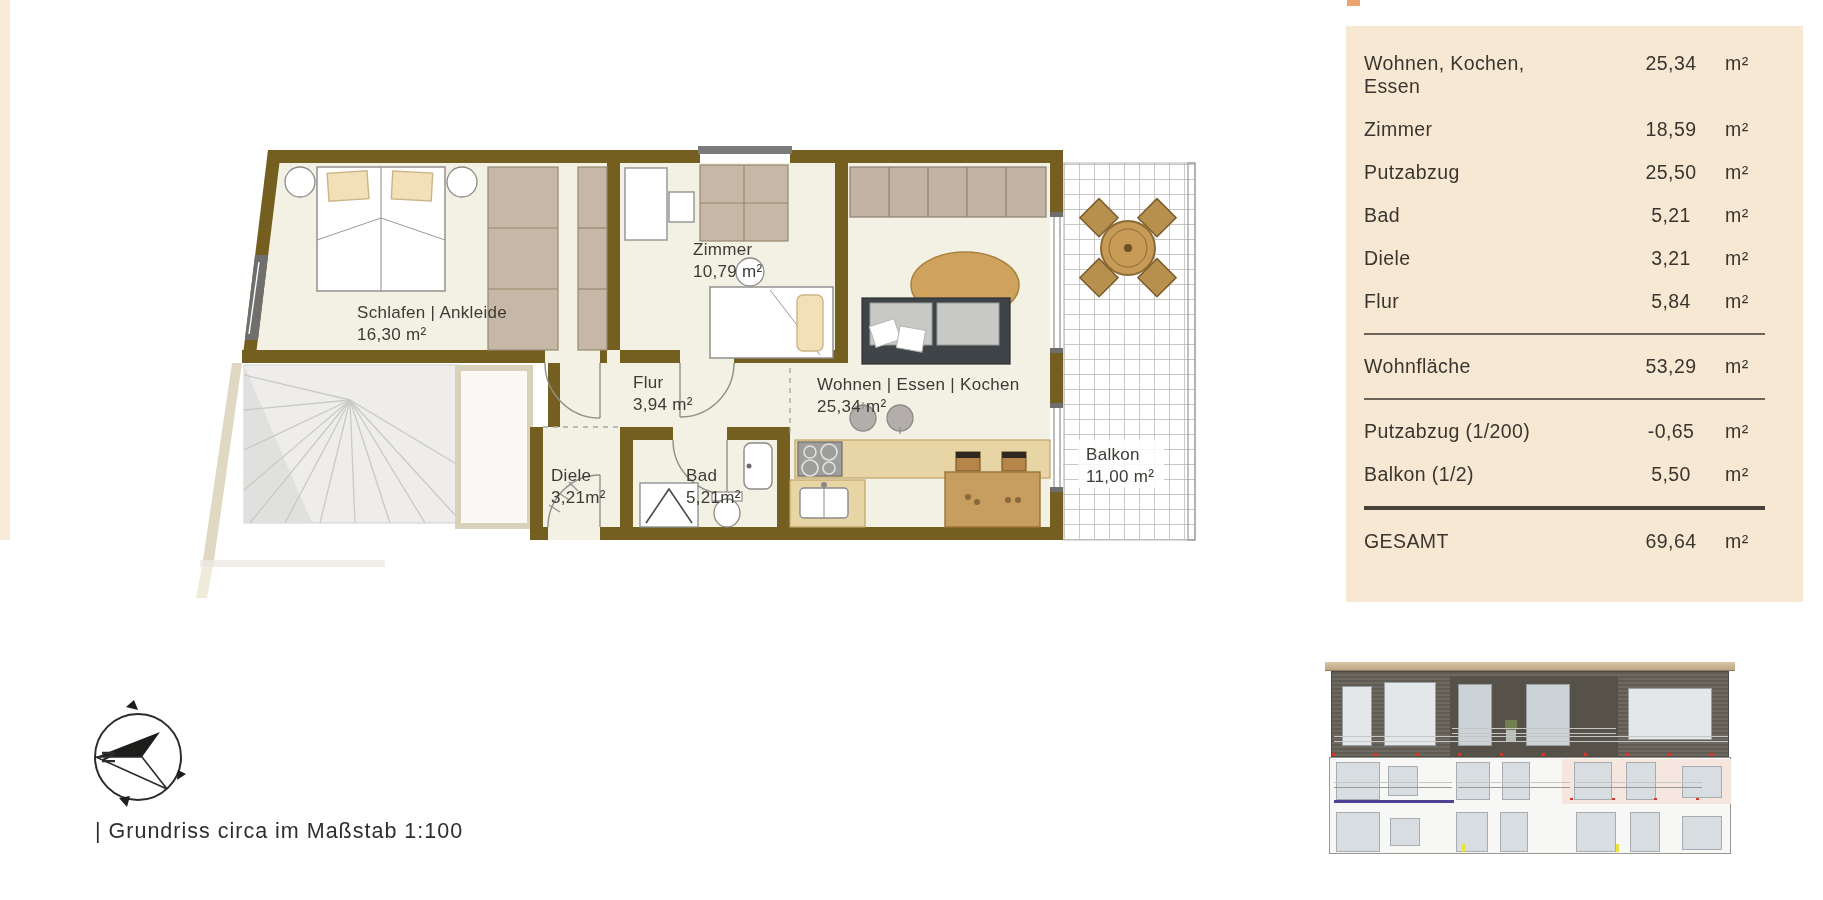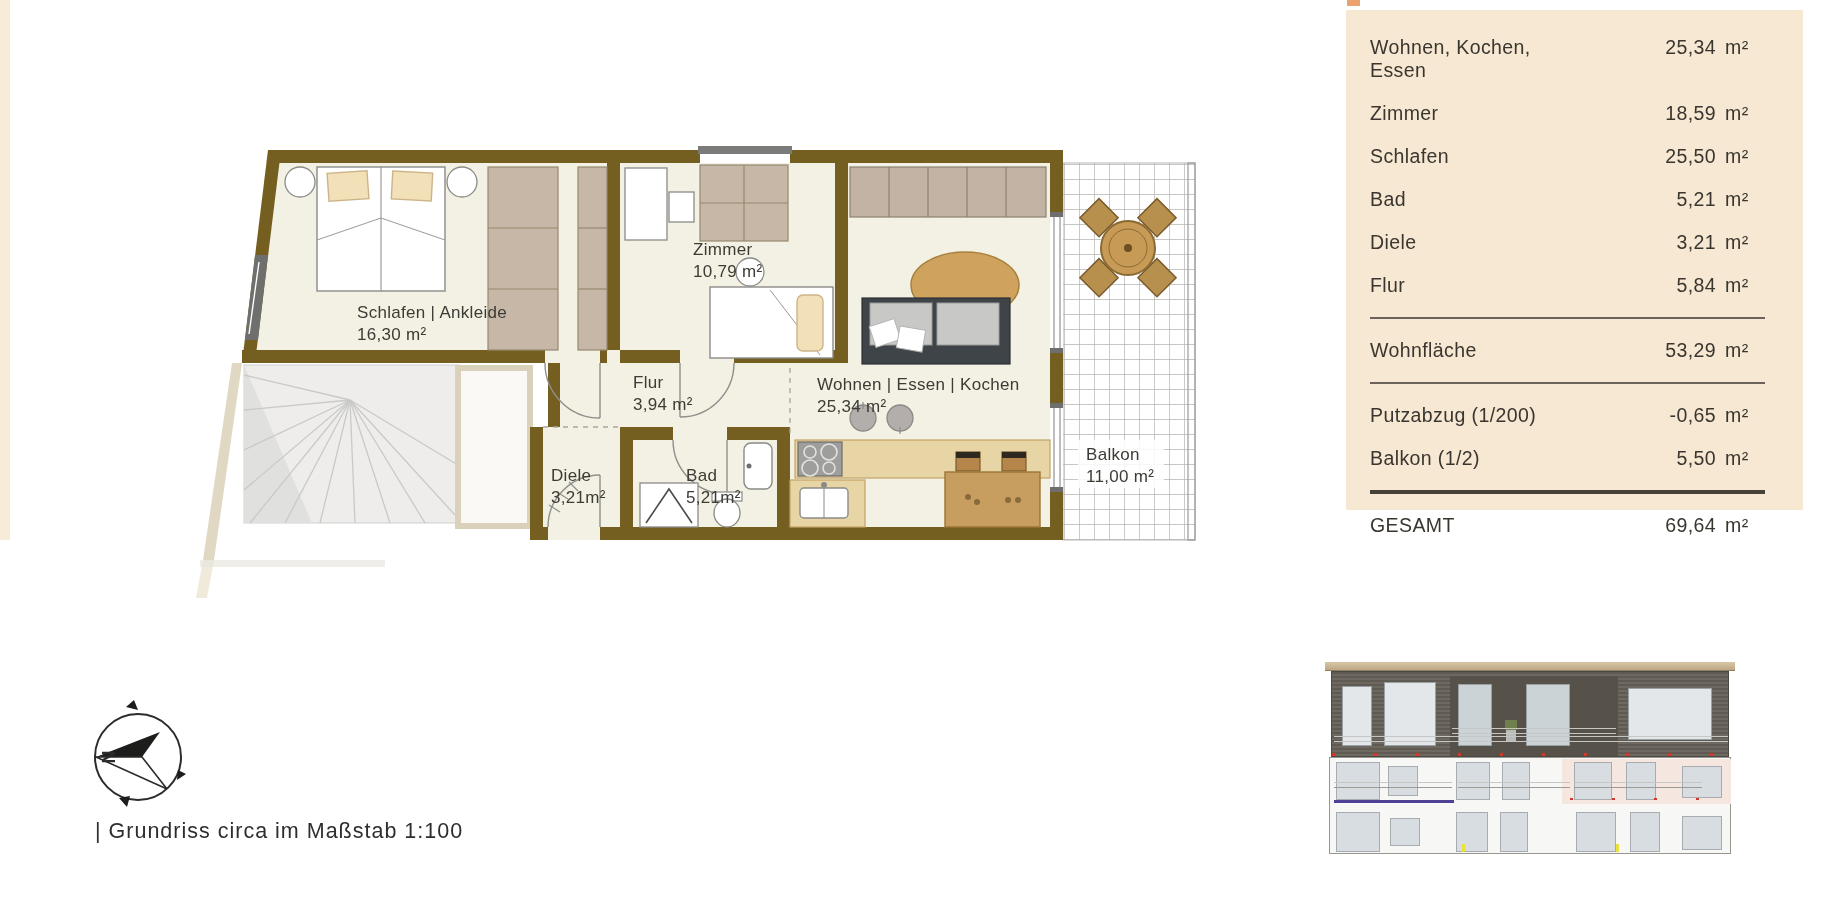--- a/index.html
+++ b/index.html
@@ -1,27 +1,27 @@
 <!DOCTYPE html>
 <html><head>
 <meta charset="utf-8">
 <style>
   html,body{margin:0;padding:0;background:#ffffff;width:1823px;height:900px;overflow:hidden;
     font-family:"Liberation Sans", sans-serif;}
   .stage{position:absolute;left:0;top:0;width:1823px;height:900px;}
   svg text{font-family:"Liberation Sans", sans-serif;}
 
   
-  .panel{position:absolute;left:1346px;top:10px;width:457px;height:500px;background:#f6e8d2;
-    box-sizing:border-box;padding:26px 38px 0 24px;color:#3a362f;}
+  .panel{position:absolute;left:1346px;top:26px;width:457px;height:576px;background:#f6e8d2;
+    box-sizing:border-box;padding:26px 38px 0 18px;color:#3a362f;}
   .panel-accent{position:absolute;left:1347px;top:0;width:13px;height:6px;background:#eaa36e;}
   .trow{display:flex;align-items:flex-start;margin-bottom:20px;font-size:19.5px;letter-spacing:.4px;line-height:23px;}
   .trow .tlabel{flex:1;}
   .trow .tlabel span{display:block;}
-  .trow .tval{width:90px;text-align:right;white-space:nowrap;}
+  .trow .tval{width:90px;text-align:center;white-space:nowrap;}
   .trow .tunit{width:40px;padding-left:9px;}
   .tdiv{height:2px;background:#6b635a;margin:2px 0 20px 0;}
   .tdiv.thick{height:4px;background:#474139;}
 
   
   .elev{position:absolute;left:1325px;top:660px;width:410px;height:196px;}
   .elev *{position:absolute;box-sizing:border-box;}
   .roof{left:0;top:2px;width:410px;height:9px;background:linear-gradient(#d8c7a6,#bda685);border-bottom:1px solid #8f7f60;}
   .floor-top{left:6px;top:11px;width:398px;height:86px;border:1px solid #4c4842;
     background:repeating-linear-gradient(0deg,#6d6961 0 2px,#5f5b53 2px 4px);}
@@ -299,21 +299,21 @@
   </div>
   <div class="trow">
     <span class="tlabel">
           <span>Zimmer</span>
         </span>
     <span class="tval">18,59</span>
     <span class="tunit">m²</span>
   </div>
   <div class="trow">
     <span class="tlabel">
-          <span>Schlafen</span>
+          <span>Putzabzug</span>
         </span>
     <span class="tval">25,50</span>
     <span class="tunit">m²</span>
   </div>
   <div class="trow">
     <span class="tlabel">
           <span>Bad</span>
         </span>
     <span class="tval">5,21</span>
     <span class="tunit">m²</span>

